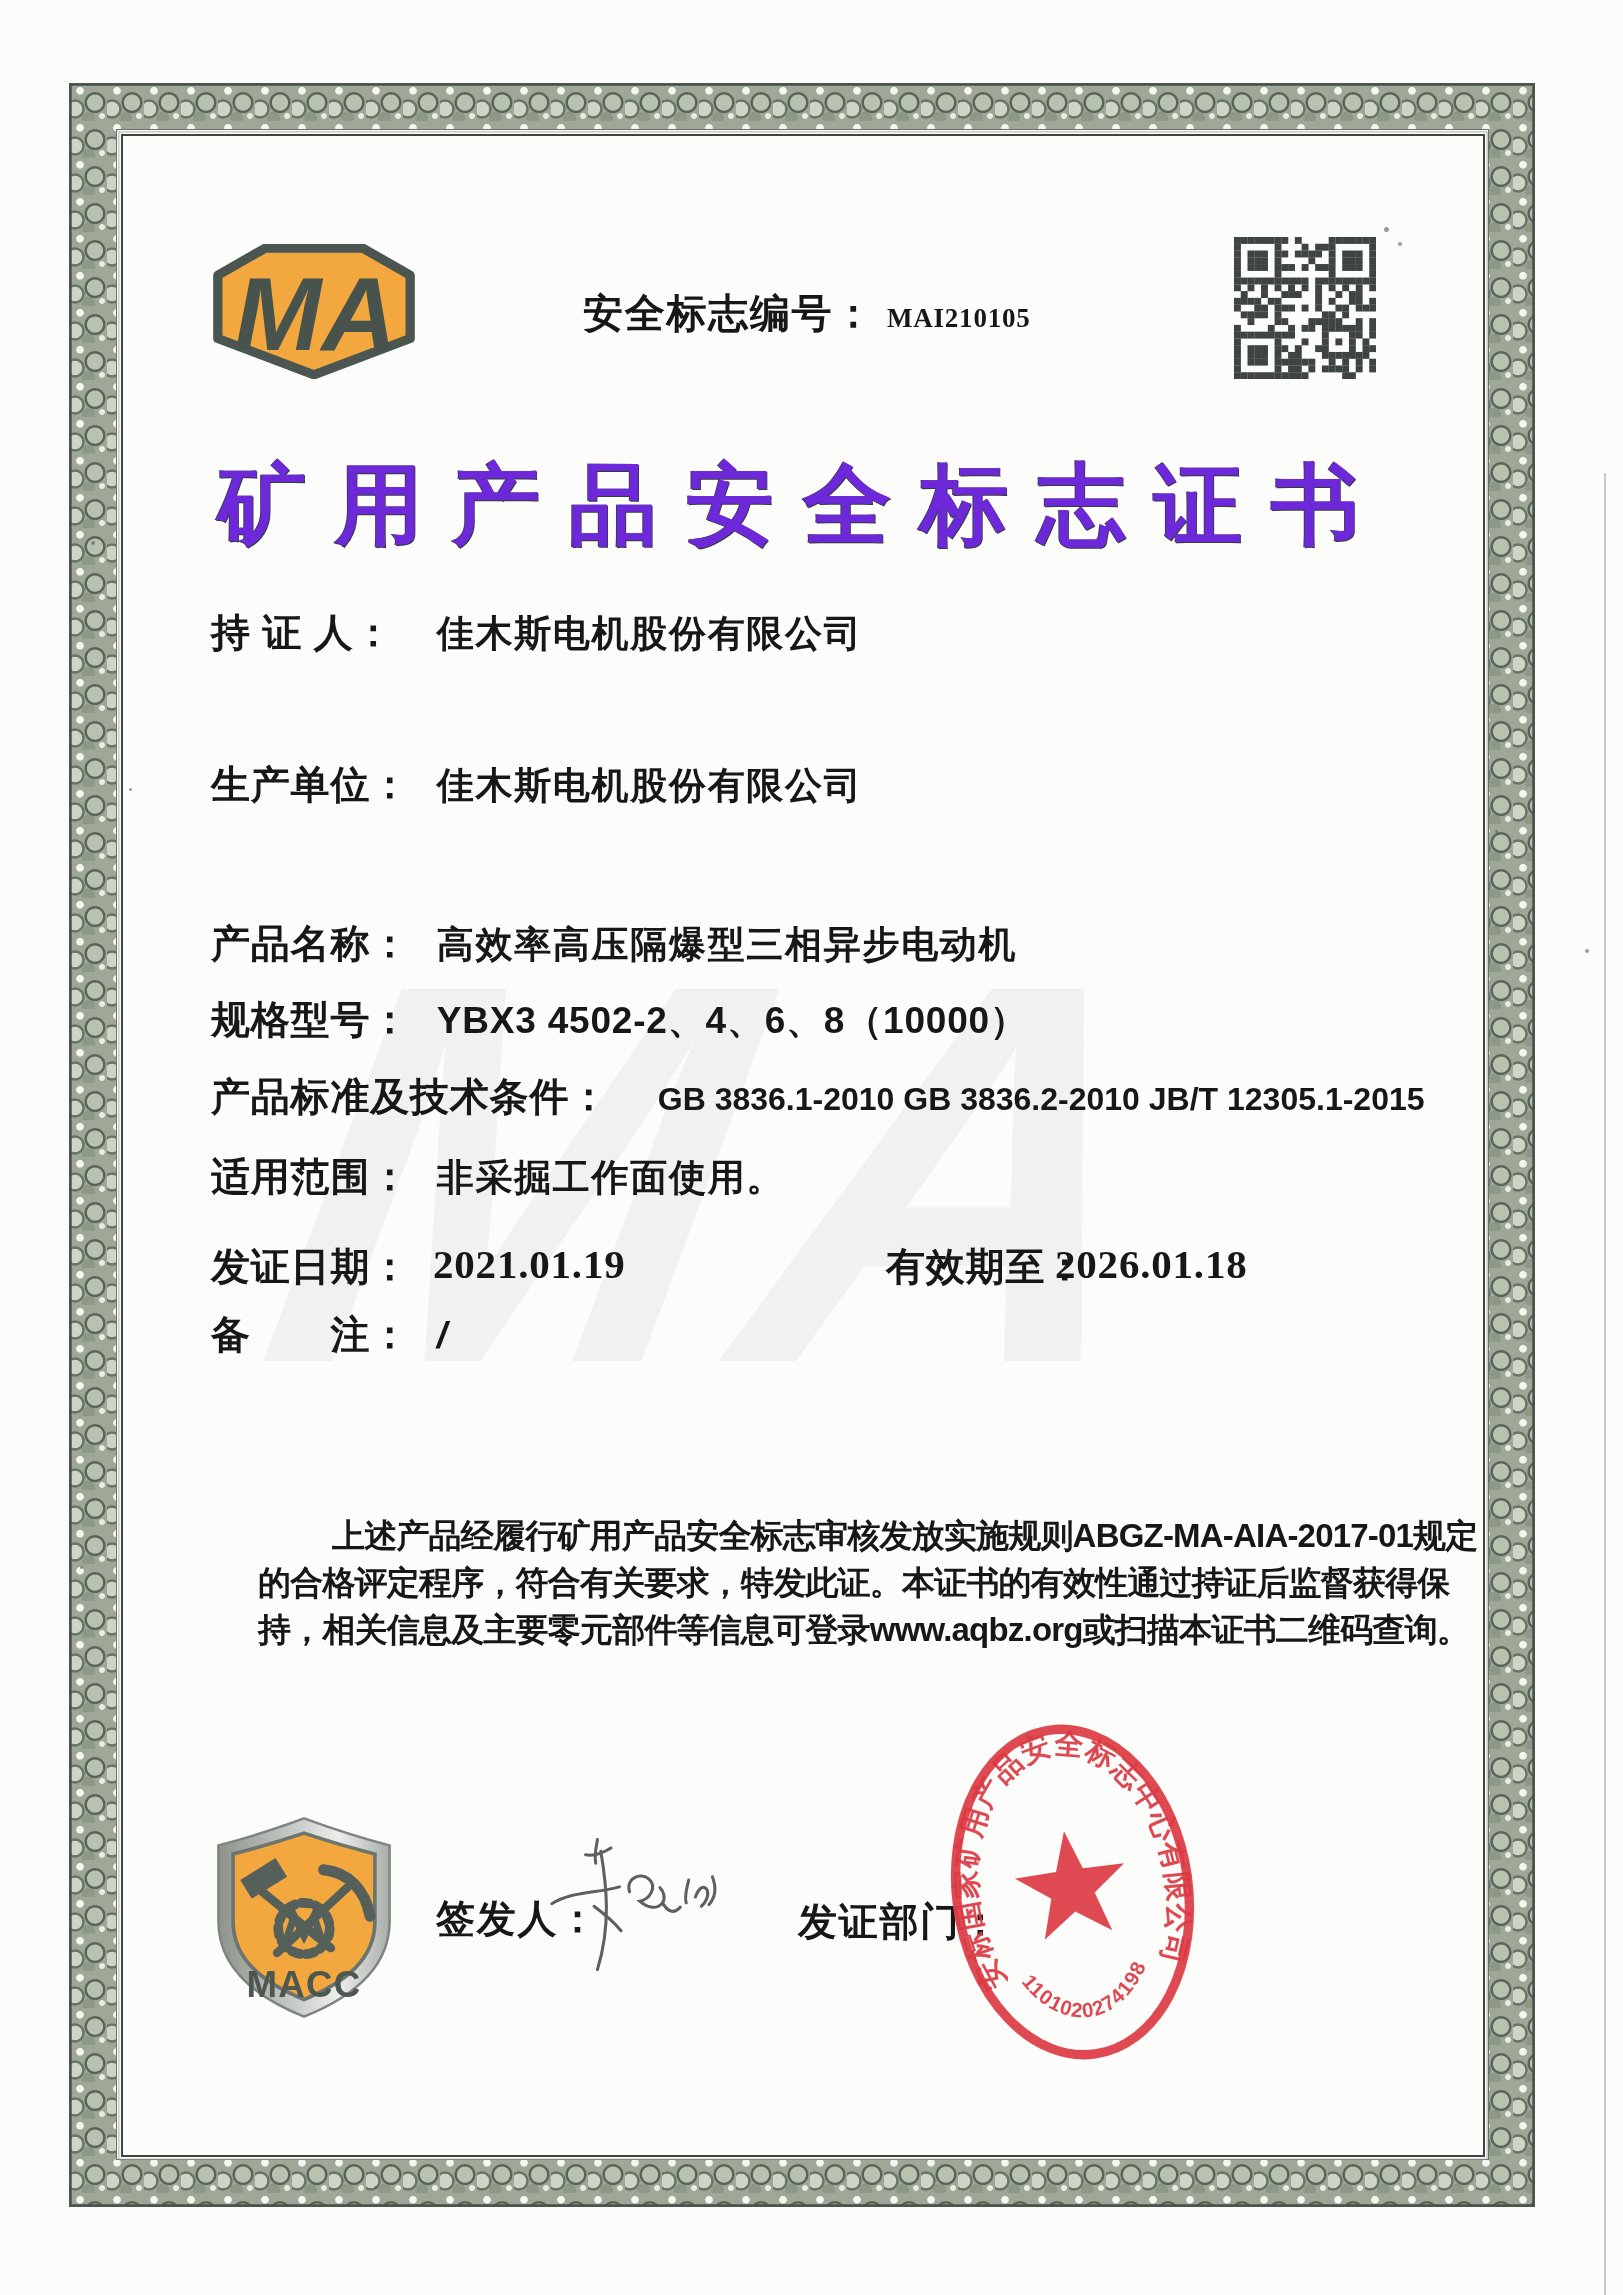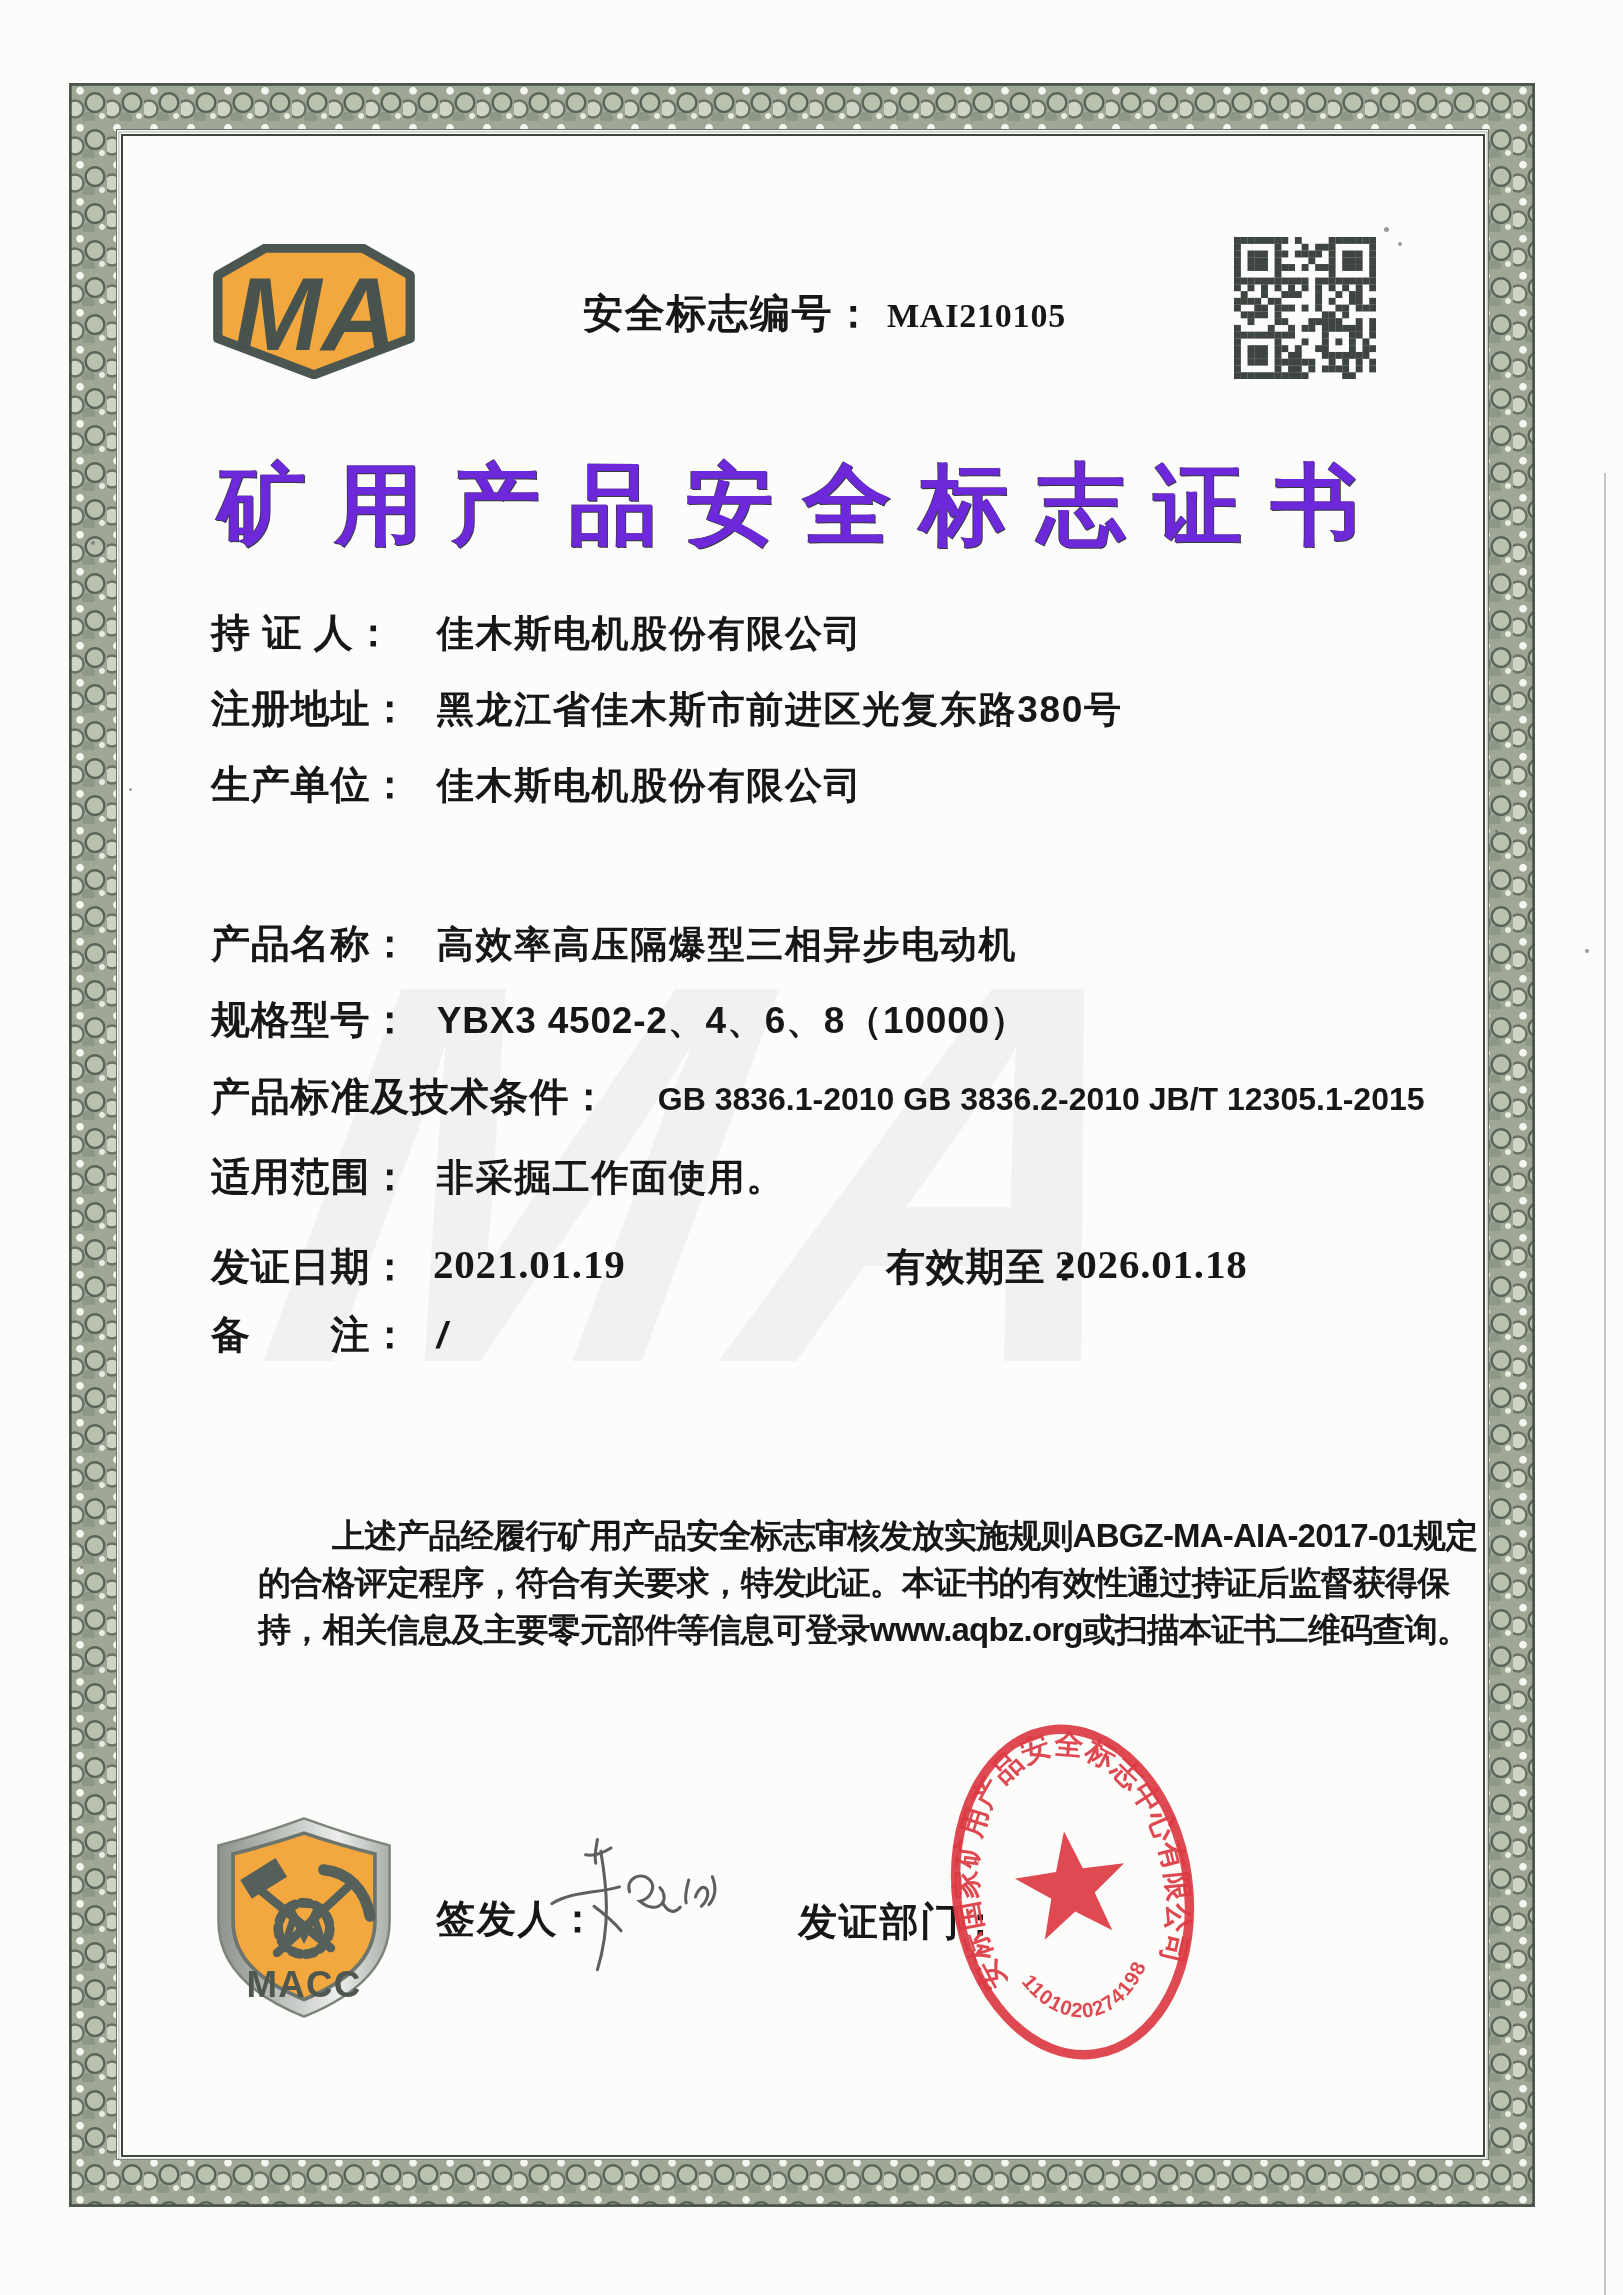--- a/index.html
+++ b/index.html
@@ -20,21 +20,21 @@
     background:#fcfcfa;border:0.8px solid #6a7168;}
   .frame-line{position:absolute;left:121px;top:134px;width:1360px;height:2019px;
     border:2.5px solid #3e443e;box-shadow:0 0 0 1.7px #fbfbf9,0 0 0 2.5px #99a097;}
   
   .watermark{position:absolute;left:287px;top:862px;font-size:541px;font-weight:bold;
     font-style:italic;color:#6d7a72;opacity:0.07;letter-spacing:25px;transform:skewX(-10deg);
     font-family:"Liberation Sans",sans-serif;}
   
   .mark-no{position:absolute;left:583px;top:286px;white-space:nowrap;}
   .mark-no .lab{font-size:40px;font-weight:bold;letter-spacing:1.7px;}
-  .mark-no .num{font-size:34px;font-family:"Liberation Serif","DejaVu Serif",serif;
+  .mark-no .num{font-size:27px;font-family:"Liberation Serif","DejaVu Serif",serif;
     font-weight:bold;margin-left:12px;letter-spacing:0.8px;}
   .ma-logo{position:absolute;left:211px;top:244px;}
   .qr{position:absolute;left:1234px;top:237px;}
   
   .title{position:absolute;left:0;top:446px;width:1606px;text-align:center;
     font-family:"Liberation Serif","DejaVu Serif",serif;font-size:88px;font-weight:bold;
     color:#6d28d9;letter-spacing:29px;text-shadow:0.8px 0.8px 0 #333b37, -0.8px 0 0 #333b37;white-space:nowrap;}
   
   .row{position:absolute;left:211px;width:1268px;white-space:nowrap;}
   .row .lbl{display:inline-block;width:222px;font-size:39px;font-weight:bold;letter-spacing:0.8px;}
@@ -329,24 +329,20 @@
     </svg>
   <div class="speck" style="left:1384px;top:227px;width:5px;height:5px;"></div>
   <div class="speck" style="left:1398px;top:242px;width:4.2px;height:4.2px;"></div>
 
   <div class="title">矿用产品安全标志证书</div>
 
   <div class="row" style="top:606px">
     <span class="lbl">持 证 人：</span>
     <span class="val">佳木斯电机股份有限公司</span>
   </div>
-  <div class="row" style="top:682px">
-    <span class="lbl">注册地址：</span>
-    <span class="val">黑龙江省佳木斯市前进区光复东路380号</span>
-  </div>
   <div class="row" style="top:758px">
     <span class="lbl">生产单位：</span>
     <span class="val">佳木斯电机股份有限公司</span>
   </div>
   <div class="row" style="top:917px">
     <span class="lbl">产品名称：</span>
     <span class="val">高效率高压隔爆型三相异步电动机</span>
   </div>
   <div class="row" style="top:993px">
     <span class="lbl">规格型号：</span>

